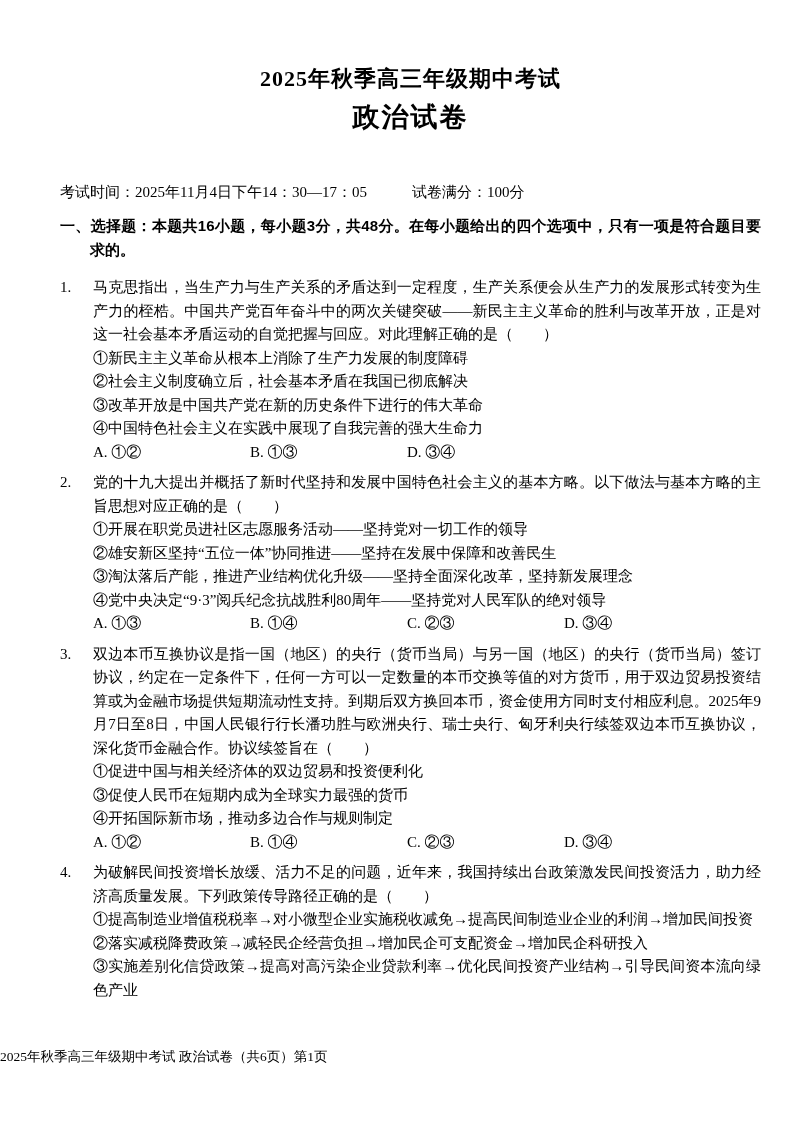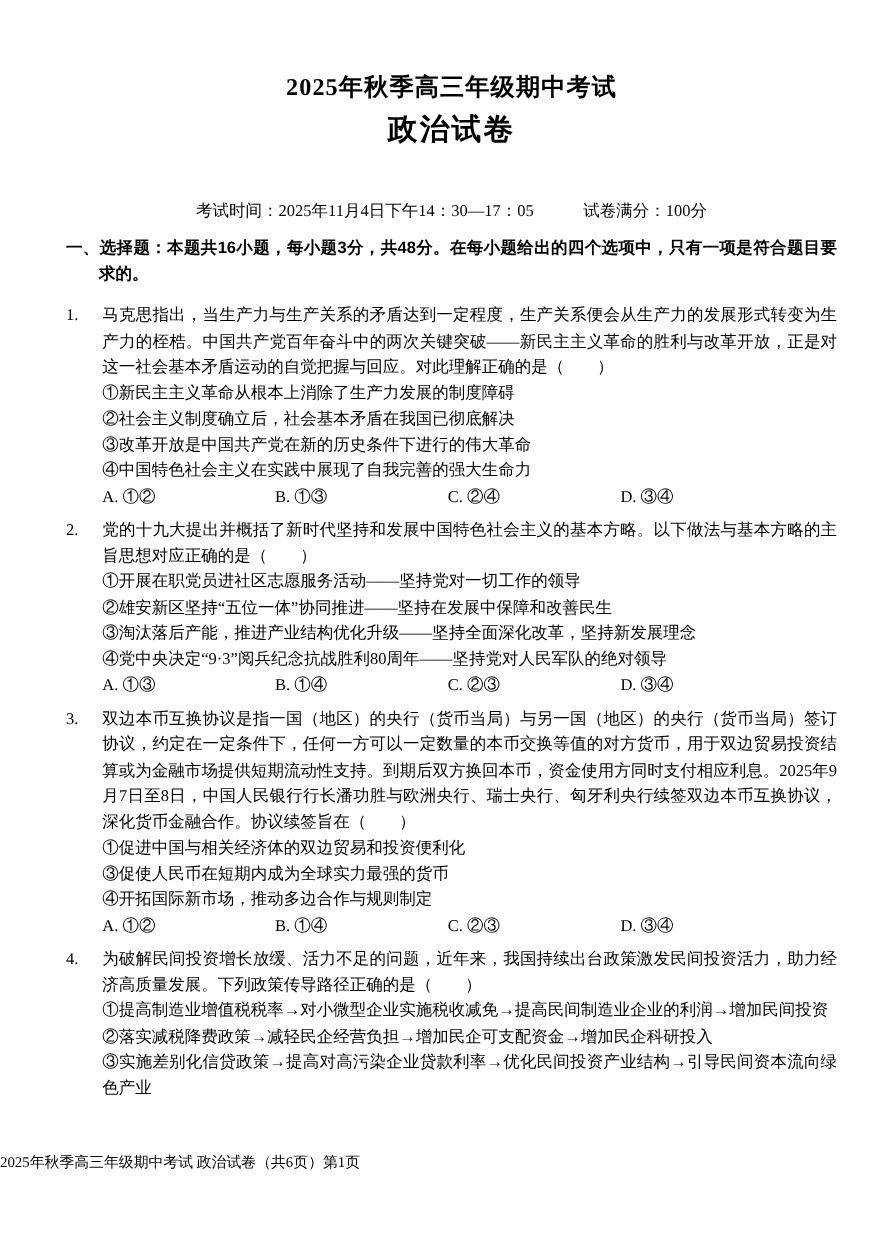--- a/index.html
+++ b/index.html
@@ -30,21 +30,20 @@
   }
   .paper-title {
     margin: 0 0 6px 0;
     text-align: center;
     font-size: 27px;
     line-height: 38px;
     font-weight: bold;
     letter-spacing: 2px;
   }
   .exam-info {
-    text-align: center;
     font-size: 15px;
     line-height: 24px;
     margin-bottom: 10px;
     margin-top: 44px;
   }
   .exam-info .score {
     margin-left: 3em;
   }
   .section-header {
     font-family: "Liberation Sans", "DejaVu Sans", sans-serif;
@@ -106,21 +105,20 @@
       <div class="question">
         <span class="qnum">1.</span>
         <div class="stem">马克思指出，当生产力与生产关系的矛盾达到一定程度，生产关系便会从生产力的发展形式转变为生产力的桎梏。中国共产党百年奋斗中的两次关键突破——新民主主义革命的胜利与改革开放，正是对这一社会基本矛盾运动的自觉把握与回应。对此理解正确的是（　　）</div>
         <div class="item">①新民主主义革命从根本上消除了生产力发展的制度障碍</div>
         <div class="item">②社会主义制度确立后，社会基本矛盾在我国已彻底解决</div>
         <div class="item">③改革开放是中国共产党在新的历史条件下进行的伟大革命</div>
         <div class="item">④中国特色社会主义在实践中展现了自我完善的强大生命力</div>
         <div class="choices">
           <span class="choice">A. ①②</span>
           <span class="choice">B. ①③</span>
-          <span class="choice">C. ②④</span>
           <span class="choice">D. ③④</span>
         </div>
       </div>
       <div class="question">
         <span class="qnum">2.</span>
         <div class="stem">党的十九大提出并概括了新时代坚持和发展中国特色社会主义的基本方略。以下做法与基本方略的主旨思想对应正确的是（　　）</div>
         <div class="item">①开展在职党员进社区志愿服务活动——坚持党对一切工作的领导</div>
         <div class="item">②雄安新区坚持“五位一体”协同推进——坚持在发展中保障和改善民生</div>
         <div class="item">③淘汰落后产能，推进产业结构优化升级——坚持全面深化改革，坚持新发展理念</div>
         <div class="item">④党中央决定“9·3”阅兵纪念抗战胜利80周年——坚持党对人民军队的绝对领导</div>

